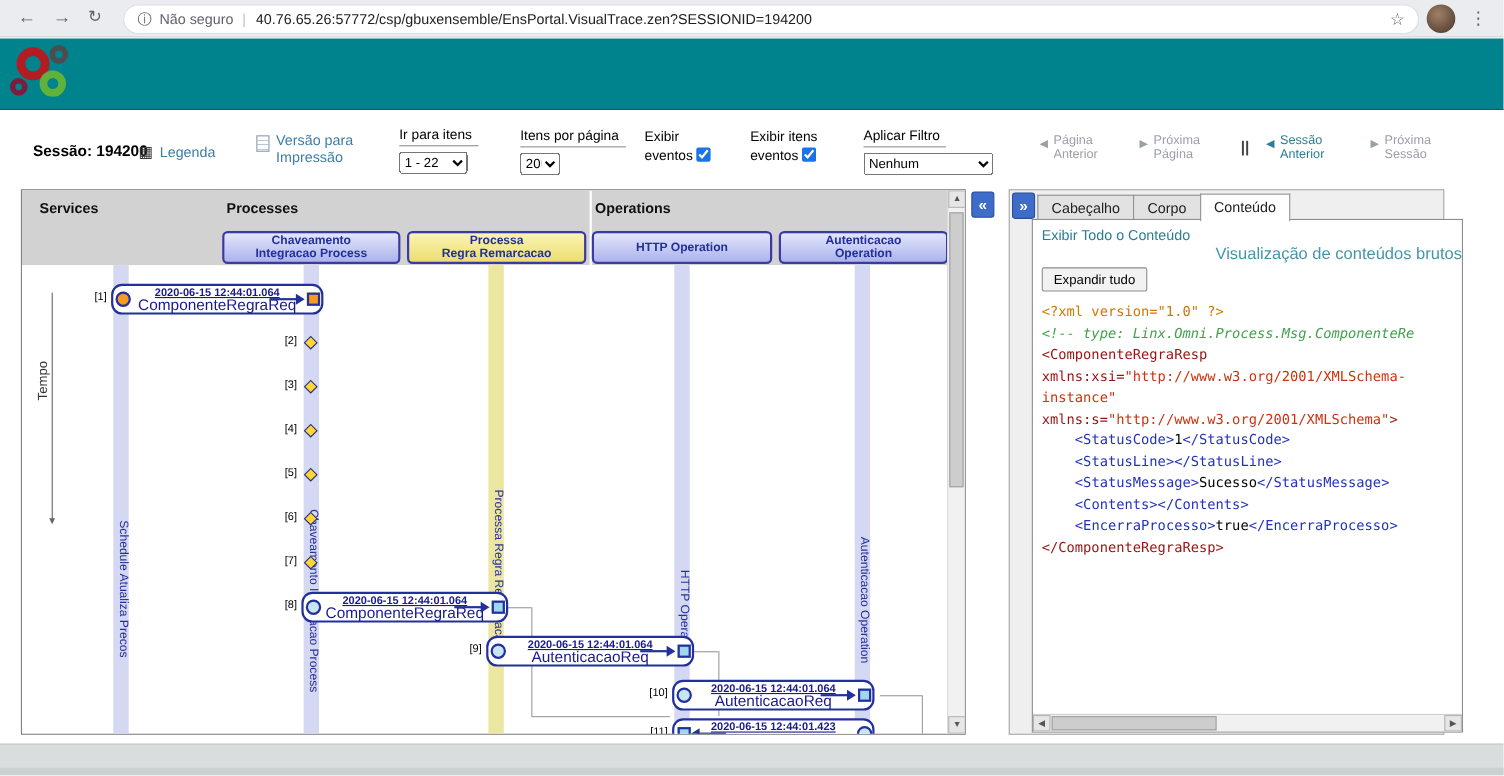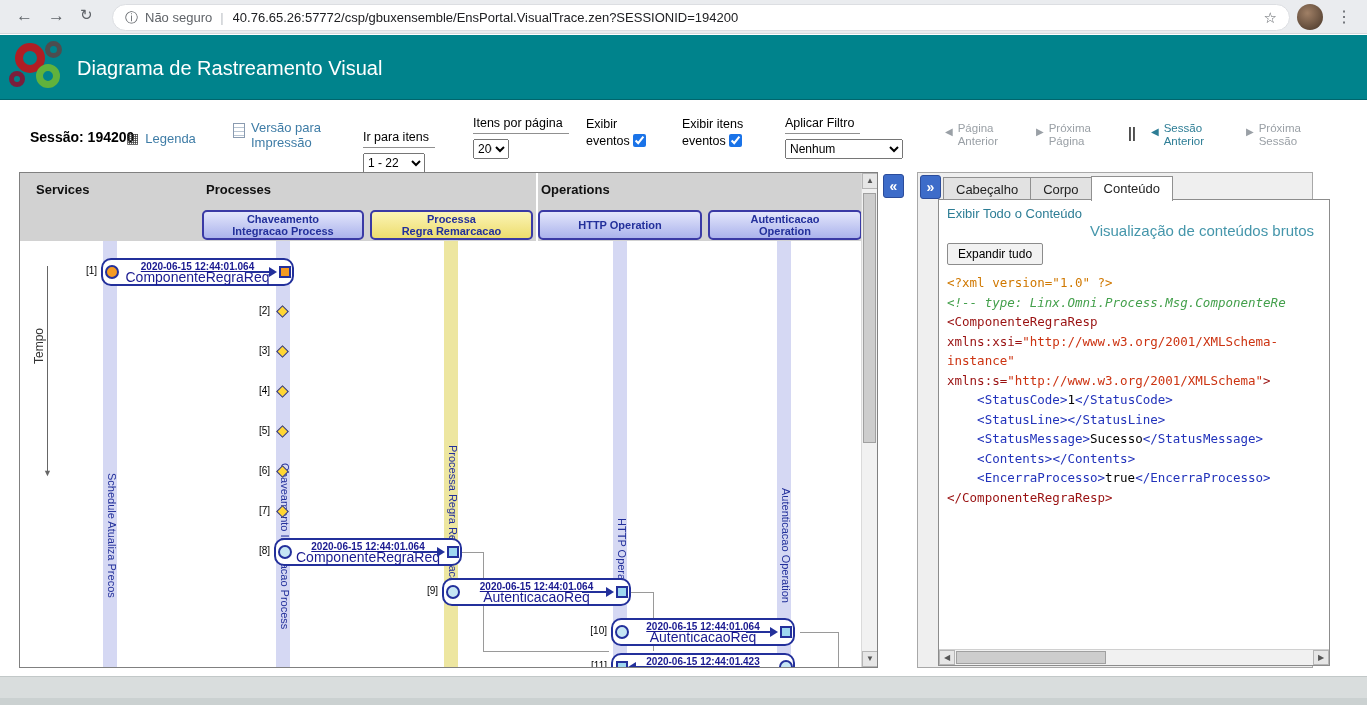--- a/index.html
+++ b/index.html
@@ -39,21 +39,21 @@
   .tb{position:absolute}
   #tbSession{left:30px;top:29px;font-size:14px;font-weight:bold;color:#000}
   .tb-link{font-size:13px;color:var(--link,#3E7CA6);display:flex;gap:6px;cursor:pointer}
   #tbLegend{left:126px;top:30px;align-items:center}
   .legend-ic{font-size:14px;color:#3B3B3B}
   #tbPrint{left:233px;top:20px;line-height:15px}
   .print-ic{width:12px;height:15px;border:1px solid #8A9BB0;margin-top:3px;
     background:repeating-linear-gradient(#fff 0 3px,#B9C6D4 3px 4px)}
   .ctl-label{font-size:12.5px;color:#000;border-bottom:1px solid #909090;
     padding:0 6px 3px 0;margin-bottom:5px;width:fit-content}
-  #tbGoto{left:363px;top:30px}
+  #tbGoto{left:363px;top:15px}
   #tbPerPage{left:473px;top:16px}
   #tbFilter{left:785px;top:16px}
   select{font-size:12px;height:20px}
   #tbGoto select{width:62px}
   #tbPerPage select{width:36px}
   #tbFilter select{width:118px}
   .tb-check{font-size:12.5px;line-height:17px;color:#000}
   #tbEvents{left:586px;top:16px}
   #tbInternal{left:682px;top:16px}
   input[type=checkbox]{accent-color:#1A73E8;vertical-align:-2px;margin-left:3px}
@@ -126,21 +126,21 @@
     background:#EFEFEF;border:1px solid #A8A8A8}
   #expandBtn{left:2px;top:2px}
   .tabs{position:absolute;left:25px;top:3px;display:flex;align-items:flex-end;z-index:2}
   .tab{font-size:13px;padding:4px 12px;height:23px;background:#E2E2E2;
     border:1px solid #909090;border-right:none;color:#222;cursor:pointer;white-space:nowrap}
   .tab:last-child{border-right:1px solid #909090}
   .tab.selected{background:#fff;height:25px;border-bottom:none;margin-bottom:-1px;z-index:3}
   .content-box{position:absolute;left:20px;top:26px;width:392px;height:467px;background:#fff;
     border:1px solid #8C8C8C;overflow:hidden}
   .show-all{margin:6px 0 0 8px;font-size:13px;color:var(--tlink,#2D7D95);cursor:pointer;width:fit-content}
-  .raw-label{text-align:right;margin:1px 15px 2px 0;font-size:15px;color:#4596AB}
+  .raw-label{text-align:right;margin:1px 0 2px 0;font-size:15px;color:#4596AB}
   .expand-all{margin:2px 0 4px 8px;font-size:12px;padding:3px 10px;background:#F2F2F2;
     border:1px solid #8C8C8C;border-radius:2px;cursor:pointer;font-family:inherit}
   .xml{margin:4px 0 0 8px;font-family:"DejaVu Sans Mono",monospace;font-size:12.5px;
     line-height:19.5px;white-space:pre;overflow:hidden;height:350px}
   .tk-pi{color:#D07800}
   .tk-comment{color:#44A04C;font-style:italic}
   .tk-root{color:#991111}
   .tk-attr{color:#991111}
   .tk-str{color:#CC3311}
   .tk-tag{color:#2233BB}
@@ -178,21 +178,20 @@
     <span class="menu-ic">⋮</span>
   </div>
 
   <div class="app-header">
     <div class="logo">
       <span class="ring r1"></span>
         <span class="ring r2"></span>
       <span class="ring r3"></span>
         <span class="ring r4"></span>
     </div>
-    <div class="app-title">Diagrama de Rastreamento Visual</div>
   </div>
 
   <div class="toolbar">
     <div class="tb" id="tbSession">
       <span>Sessão:</span>
       <span>194200</span>
     </div>
     <div class="tb tb-link" id="tbLegend">
       <span class="legend-ic">▦</span>
       <span>Legenda</span>

